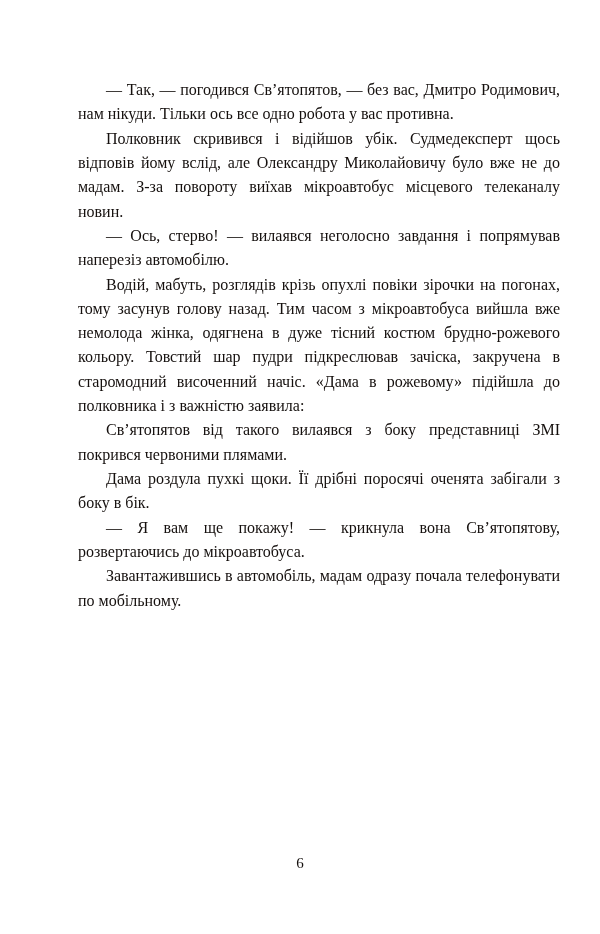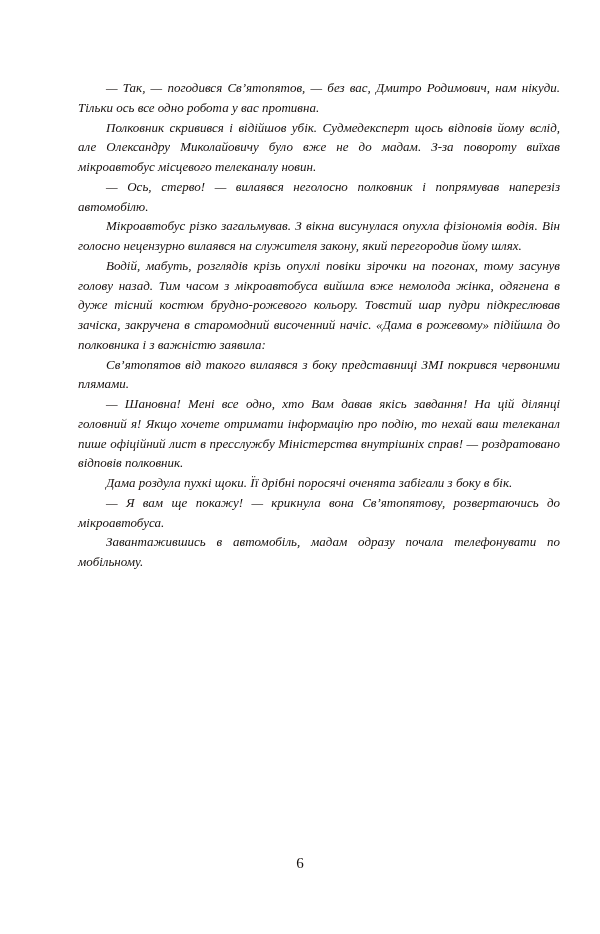--- a/index.html
+++ b/index.html
@@ -16,26 +16,25 @@
   }
   .page {
     position: relative;
     width: 600px;
     height: 934px;
     box-sizing: border-box;
     padding: 78px 40px 0 78px;
   }
   .body-text {
     width: 482px;
-    font-size: 13px;
+    font-size: 16px;
     line-height: 1.52;
     text-align: justify;
     text-justify: inter-word;
     hyphens: manual;
-    font-style: italic;
   }
   .body-text p {
     margin: 0;
     text-indent: 28px;
   }
   .page-number {
     position: absolute;
     left: 0;
     right: 0;
     bottom: 62px;
@@ -45,25 +44,23 @@
   }
 </style>
 </head>
 <body>
 
 <div class="page">
 
   <div class="body-text">
     <p>— Так, — погодився Св’ятопятов, — без вас, Дмитро Родимович, нам нікуди. Тільки ось все одно робота у вас противна.</p>
     <p>Полковник скривився і відійшов убік. Судмедексперт щось відповів йому вслід, але Олександру Миколайовичу було вже не до мадам. З-за повороту виїхав мікроавтобус місцевого телеканалу новин.</p>
-    <p>— Ось, стерво! — вилаявся неголосно полковник і попрямував наперезіз автомобілю.</p>
-    <p>Мікроавтобус різко загальмував. З вікна висунулася опухла фізіономія водія. Він голосно нецензурно вилаявся на служителя закону, який перегородив йому шлях.</p>
+    <p>— Ось, стерво! — вилаявся неголосно завдання і попрямував наперезіз автомобілю.</p>
     <p>Водій, мабуть, розглядів крізь опухлі повіки зірочки на погонах, тому засунув голову назад. Тим часом з мікроавтобуса вийшла вже немолода жінка, одягнена в дуже тісний костюм брудно-рожевого кольору. Товстий шар пудри підкреслював зачіска, закручена в старомодний височенний начіс. «Дама в рожевому» підійшла до полковника і з важністю заявила:</p>
     <p>Св’ятопятов від такого вилаявся з боку представниці ЗМІ покрився червоними плямами.</p>
-    <p>— Шановна! Мені все одно, хто Вам давав якісь завдання! На цій ділянці головний я! Якщо хочете отримати інформацію про подію, то нехай ваш телеканал пише офіційний лист в пресслужбу Міністерства внутрішніх справ! — роздратовано відповів полковник.</p>
     <p>Дама роздула пухкі щоки. Її дрібні поросячі оченята забігали з боку в бік.</p>
     <p>— Я вам ще покажу! — крикнула вона Св’ятопятову, розвертаючись до мікроавтобуса.</p>
     <p>Завантажившись в автомобіль, мадам одразу почала телефонувати по мобільному.</p>
   </div>
 
   <div class="page-number">6</div>
 
 </div>
 
 </body></html>

